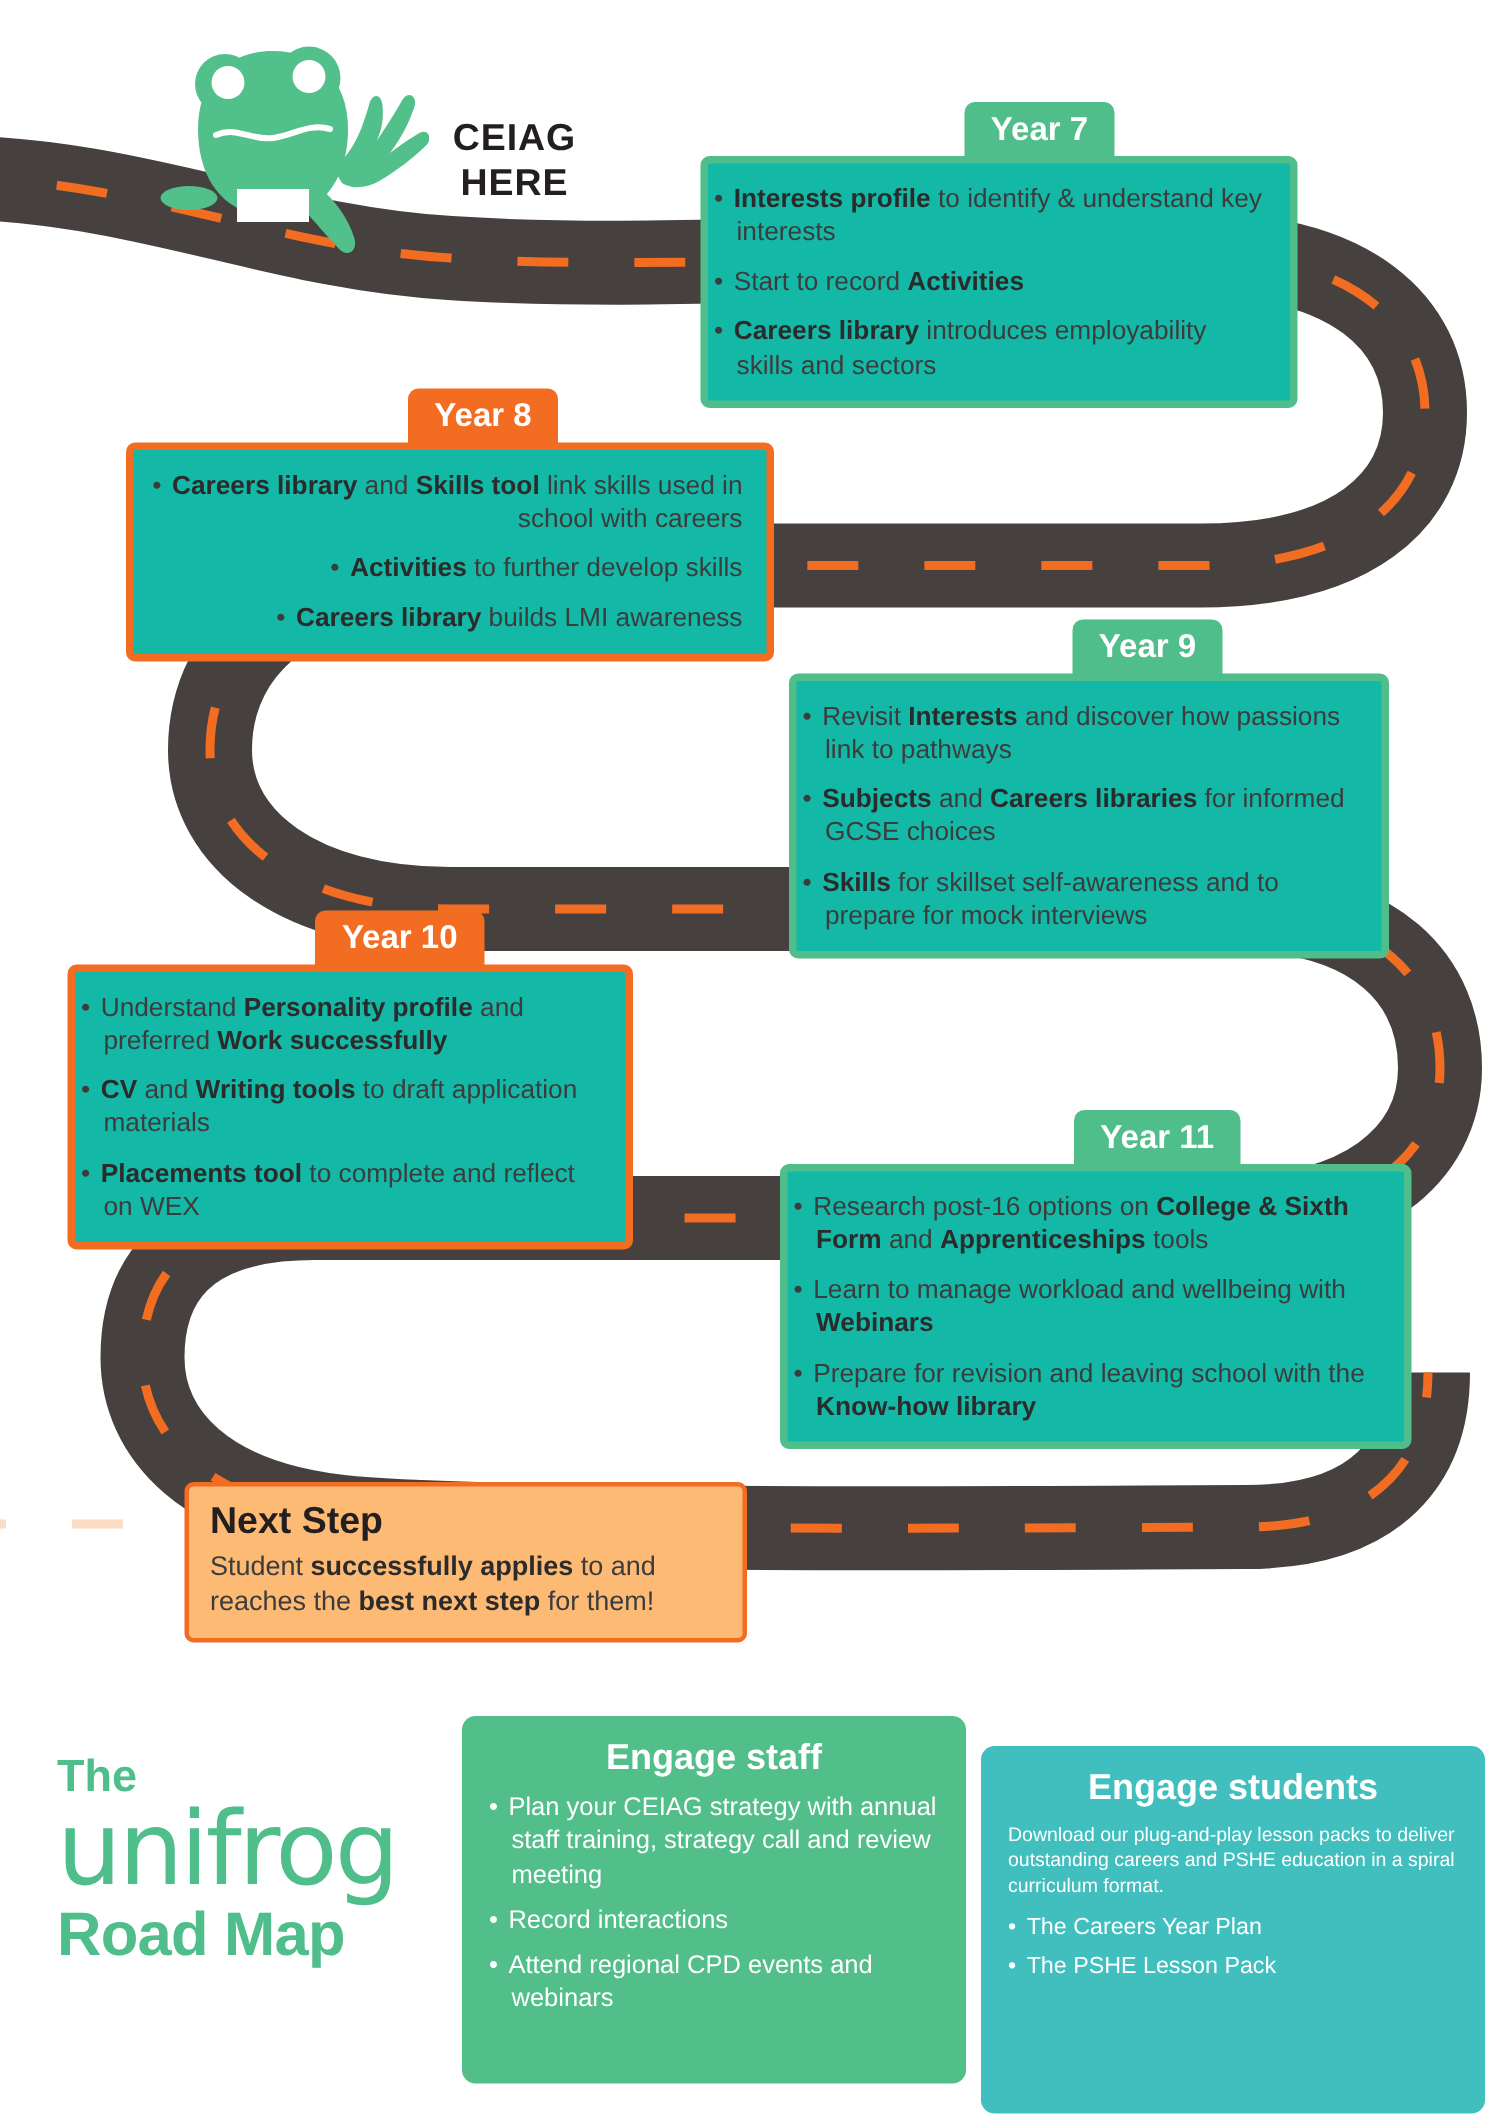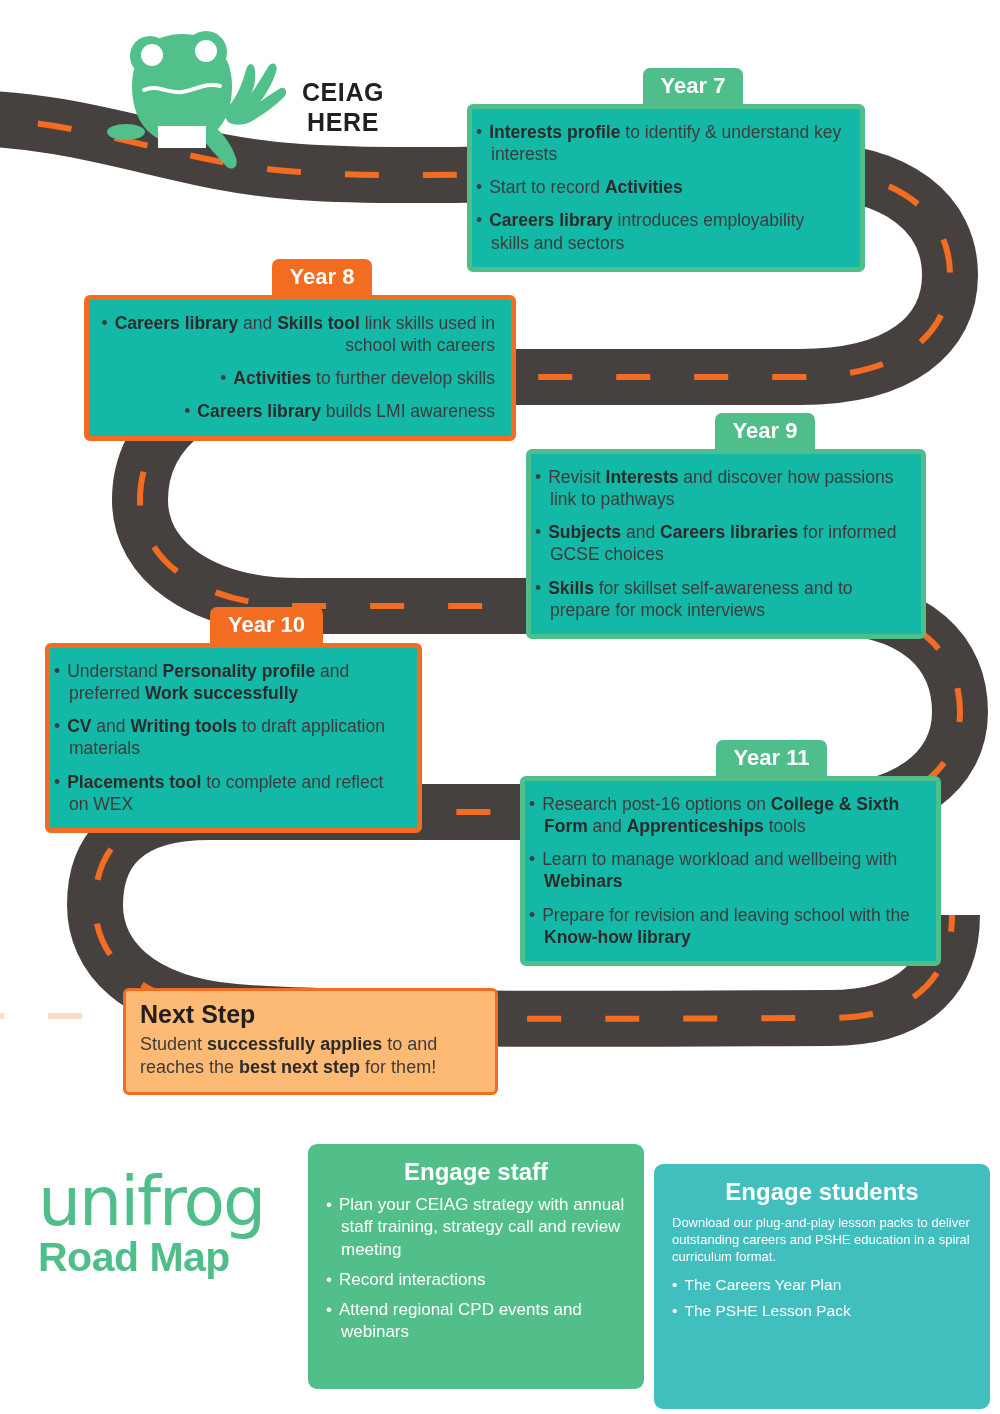--- a/index.html
+++ b/index.html
@@ -270,20 +270,21 @@
   </div>
 
   <div id="next-step">
     <div class="ns-title">Next Step</div>
     <div class="ns-text">Student <b>successfully applies</b> to and reaches the <b>best next step</b> for them!</div>
   </div>
 
   <div id="bottom">
 
     <div id="logo">
+      <div class="l-the">The</div>
       <div class="l-unifrog">unifrog</div>
       <div class="l-road">Road Map</div>
     </div>
 
     <div class="panel" id="panel-staff">
       <h3>Engage staff</h3>
       <ul>
           <li>Plan your CEIAG strategy with annual staff training, strategy call and review meeting</li>
           <li>Record interactions</li>
           <li>Attend regional CPD events and webinars</li>

